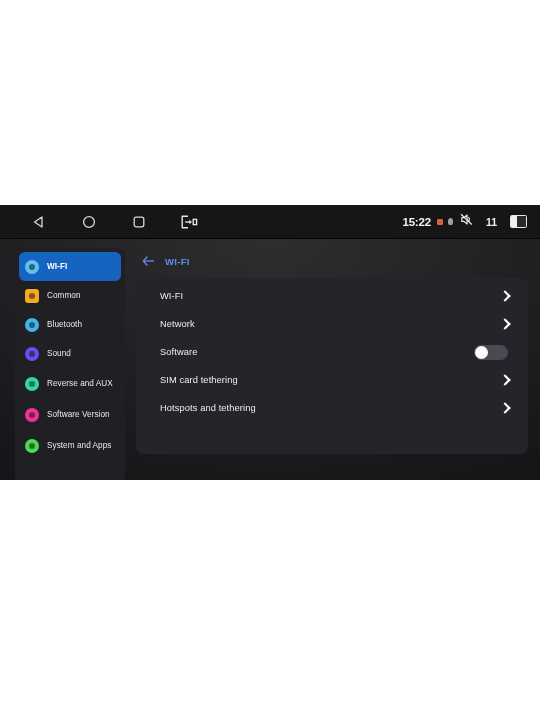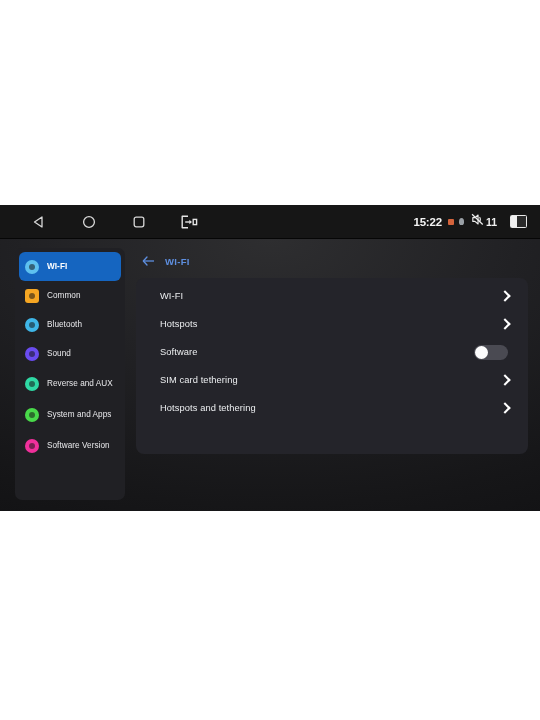--- a/index.html
+++ b/index.html
@@ -18,21 +18,21 @@
     height: 720px;
     background: #ffffff;
   }
 
   
   #device-screen {
     position: absolute;
     left: 0;
     top: 205px;
     width: 540px;
-    height: 306px;
+    height: 275px;
     background: #151515;
     overflow: hidden;
     padding-left: 40px;
   }
 
   
   #statusbar {
     position: absolute;
     left: 0; top: 0;
     width: 540px;
@@ -83,21 +83,21 @@
     border-radius: 1px;
     margin-left: 2px;
   }
   .mini-dot {
     width: 5px; height: 7px;
     background: #9aa0a6;
     border-radius: 50% 50% 40% 40%;
     margin-left: 1px;
   }
   .vol-wrap {
-    display: flex; align-items: center; gap: 1px; margin-left: 2px;
+    display: flex; align-items: center; gap: 12px; margin-left: 2px;
   }
   #vol-level {
     font-size: 10.5px;
     font-weight: bold;
     color: #f0f0f0;
   }
   .battery-ico {
     width: 17px; height: 13px;
     margin-left: 9px;
     border-radius: 1.5px;
@@ -352,31 +352,31 @@
         </div>
 
         <div class="side-item tall">
           <span class="side-ico" style="background:#2fd9a4">
               <span class="glyph"></span>
             </span>
           <span class="side-label">Reverse and AUX</span>
         </div>
 
         <div class="side-item tall">
+          <span class="side-ico" style="background:#f0309b">
+              <span class="glyph"></span>
+            </span>
+          <span class="side-label">Software Version</span>
+        </div>
+
+        <div class="side-item tall">
           <span class="side-ico" style="background:#49d94a">
               <span class="glyph"></span>
             </span>
           <span class="side-label">System and Apps</span>
-        </div>
-
-        <div class="side-item tall">
-          <span class="side-ico" style="background:#f0309b">
-              <span class="glyph"></span>
-            </span>
-          <span class="side-label">Software Version</span>
         </div>
 
       </div>
 
       <div id="right-pane">
 
         <div id="pane-header">
           <span id="back-arrow">
             <svg width="14" height="12" viewBox="0 0 14 12">
               <path d="M1.5 6 H12" stroke="#5e8fe0" stroke-width="1.3"></path>
@@ -389,21 +389,21 @@
         <div id="list-card">
 
           <div class="row">
             <span class="row-label">WI-FI</span>
             <span class="row-right">
               <span class="chev"></span>
             </span>
           </div>
 
           <div class="row">
-            <span class="row-label">Hotspots</span>
+            <span class="row-label">Network</span>
             <span class="row-right">
               <span class="chev"></span>
             </span>
           </div>
 
           <div class="row">
             <span class="row-label">Software</span>
             <span class="row-right">
               <span class="toggle">
                 <span class="knob"></span>

